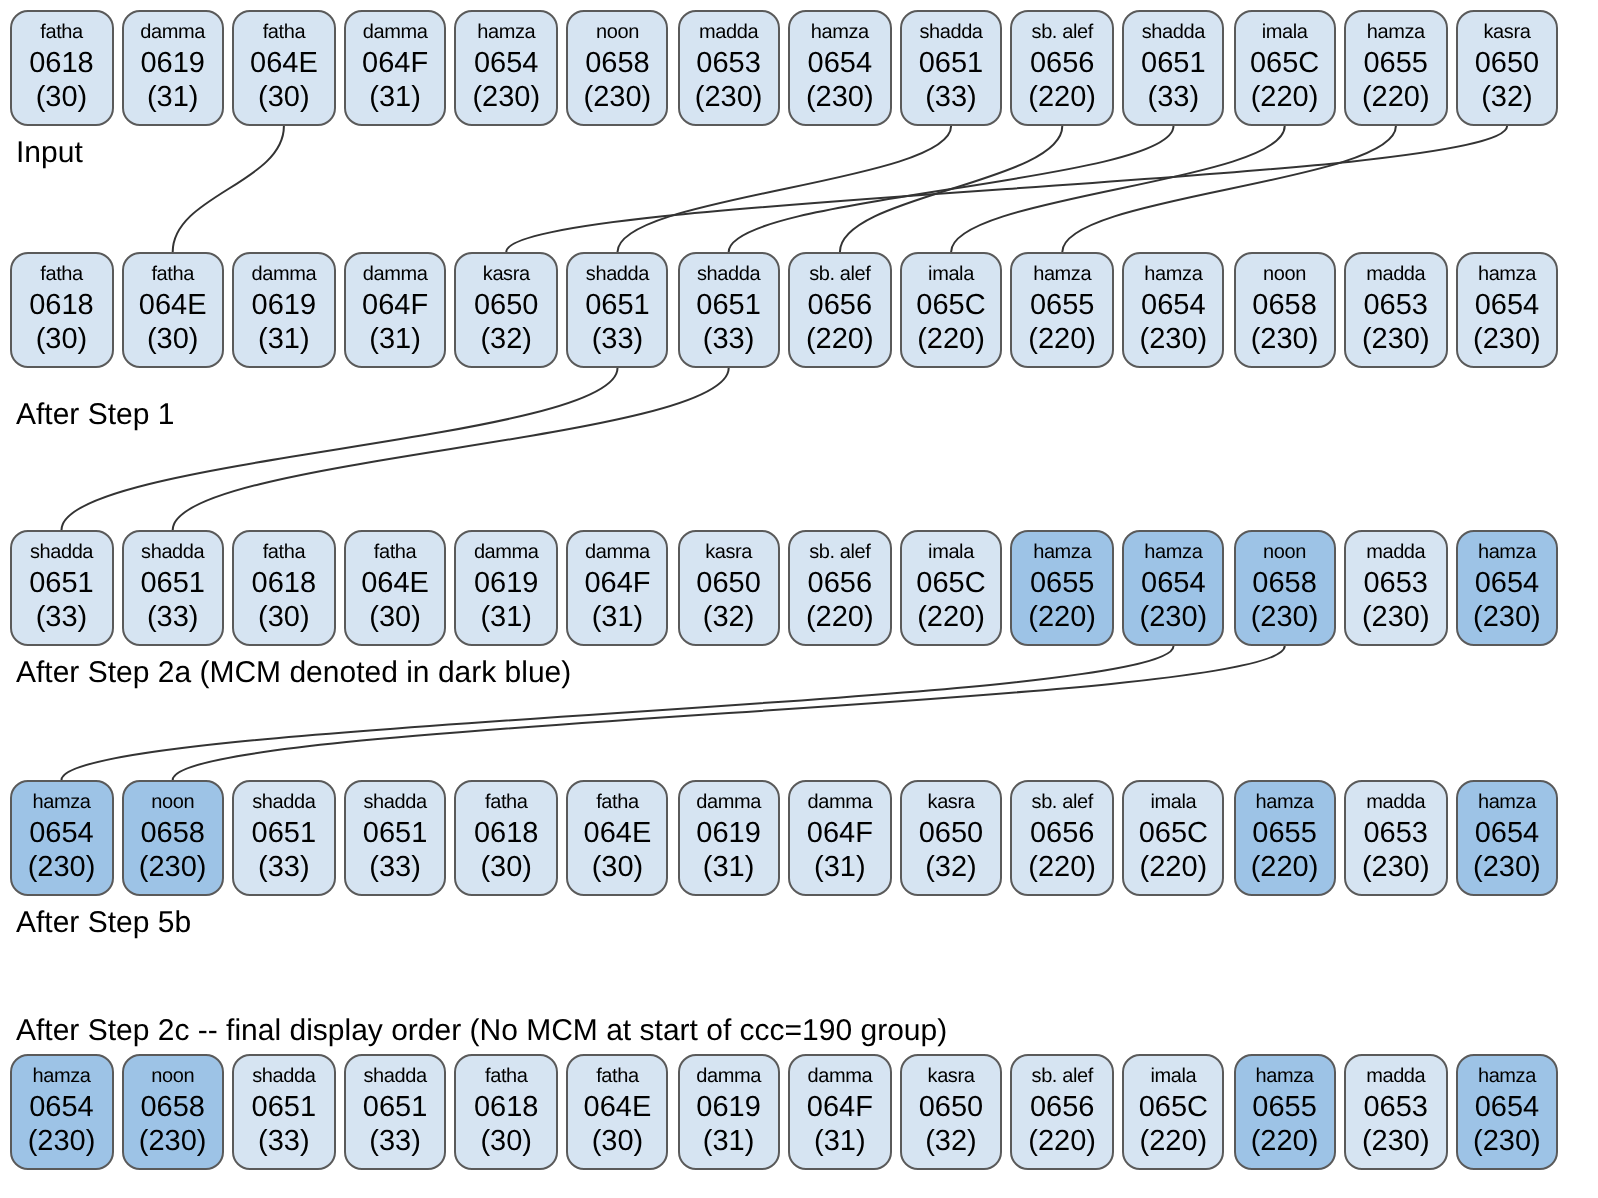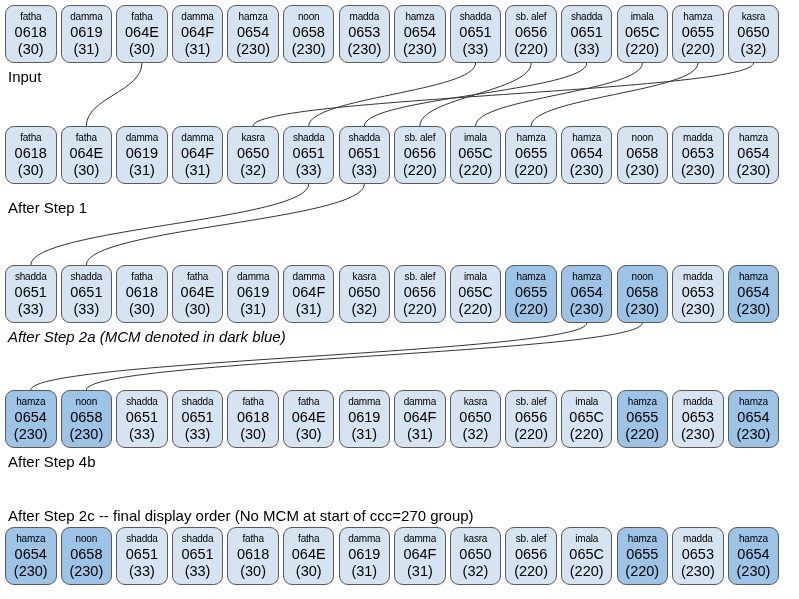--- a/index.html
+++ b/index.html
@@ -304,21 +304,21 @@
           <div class="nm">madda</div>
           <div class="cp">0653</div>
           <div class="cc">(230)</div>
         </div>
         <div class="cell mcm">
           <div class="nm">hamza</div>
           <div class="cp">0654</div>
           <div class="cc">(230)</div>
         </div>
       </div>
-      <div class="caption" style="left: 8px; top: 328px; font-style: italic;">After Step 2a (MCM denoted in dark blue)</div>
+      <div class="caption" style="left: 8px; top: 328px;">After Step 2a (MCM denoted in dark blue)</div>
       <div class="row" style="top: 390px;">
         <div class="cell mcm">
           <div class="nm">hamza</div>
           <div class="cp">0654</div>
           <div class="cc">(230)</div>
         </div>
         <div class="cell mcm">
           <div class="nm">noon</div>
           <div class="cp">0658</div>
           <div class="cc">(230)</div>
@@ -377,21 +377,21 @@
           <div class="nm">madda</div>
           <div class="cp">0653</div>
           <div class="cc">(230)</div>
         </div>
         <div class="cell mcm">
           <div class="nm">hamza</div>
           <div class="cp">0654</div>
           <div class="cc">(230)</div>
         </div>
       </div>
-      <div class="caption" style="left: 8px; top: 453px;">After Step 4b</div>
+      <div class="caption" style="left: 8px; top: 453px;">After Step 5b</div>
       <div class="row" style="top: 527px;">
         <div class="cell mcm">
           <div class="nm">hamza</div>
           <div class="cp">0654</div>
           <div class="cc">(230)</div>
         </div>
         <div class="cell mcm">
           <div class="nm">noon</div>
           <div class="cp">0658</div>
           <div class="cc">(230)</div>
@@ -450,15 +450,15 @@
           <div class="nm">madda</div>
           <div class="cp">0653</div>
           <div class="cc">(230)</div>
         </div>
         <div class="cell mcm">
           <div class="nm">hamza</div>
           <div class="cp">0654</div>
           <div class="cc">(230)</div>
         </div>
       </div>
-      <div class="caption" style="left: 8px; top: 507px;">After Step 2c -- final display order (No MCM at start of ccc=270 group)</div>
+      <div class="caption" style="left: 8px; top: 507px;">After Step 2c -- final display order (No MCM at start of ccc=190 group)</div>
     </div>
 </div>
 
 </body></html>

